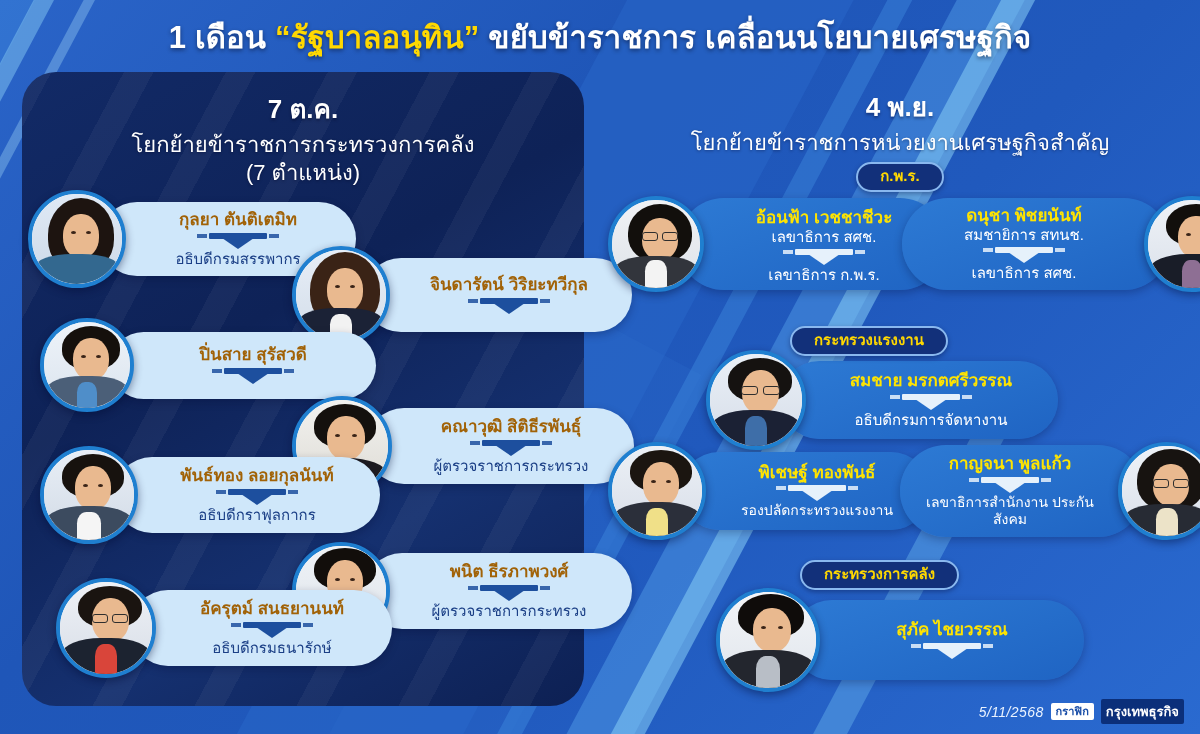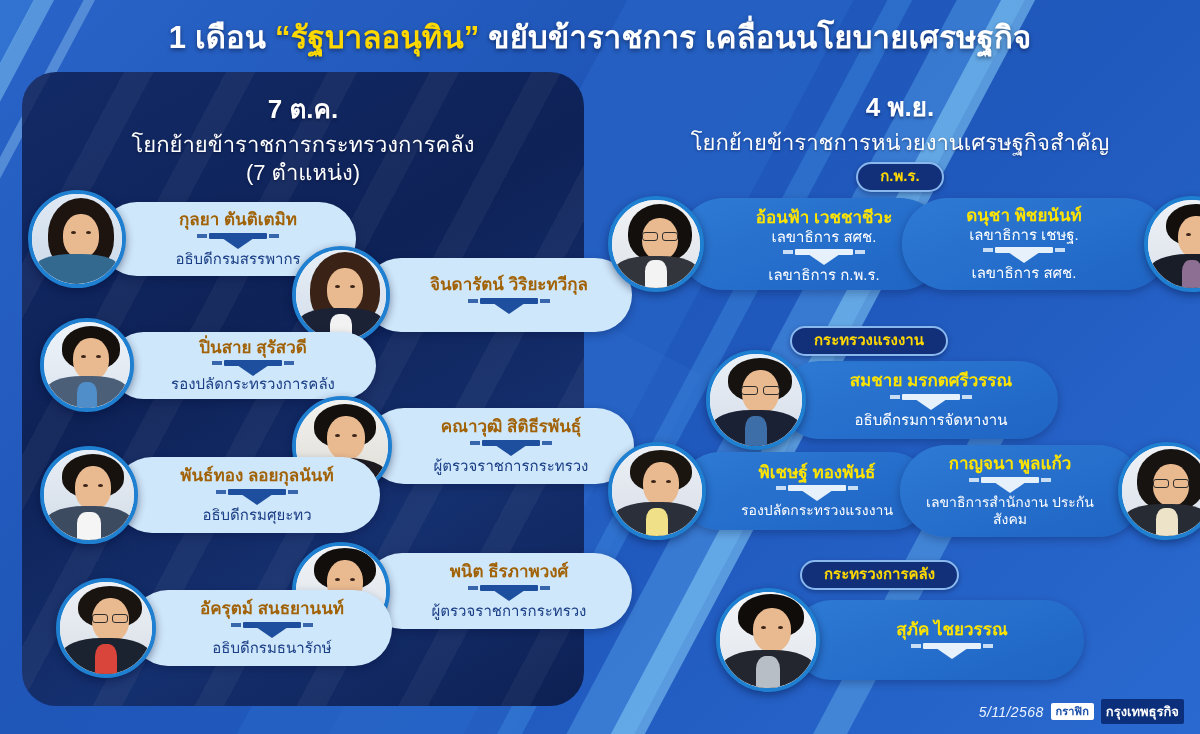--- a/index.html
+++ b/index.html
@@ -251,21 +251,20 @@
       </div>
     </div>
     <div class="bubble light" style="width:266px;height:67px;margin-left:-24px;padding:6px 12px 6px 32px;">
       <div class="nm">ปิ่นสาย สุรัสวดี</div>
       <div class="arrow">
           <span class="wing-l"></span>
           <span class="bar"></span>
           <span class="wing-r"></span>
           <span class="tri"></span>
         </div>
-      <div class="pos">รองปลัดกระทรวงการคลัง</div>
     </div>
   </div>
 
   <div class="card" style="left:292px; top:396px;">
     <div class="avatar" style="width:100px;height:100px;z-index:2;">
       <div class="face">
         <div class="bgfill" style="background:linear-gradient(#f2f2f0,#dedbd4)"></div>
         <div class="hair" style="left:18px;top:4px;width:62px;height:44px;background:#14100d"></div>
         <div class="skin" style="left:31px;top:16px;width:38px;height:44px"></div>
         <div class="eye" style="left:39px;top:34px"></div>
@@ -299,21 +298,21 @@
       </div>
     </div>
     <div class="bubble light" style="width:266px;height:76px;margin-left:-24px;padding:6px 12px 6px 32px;">
       <div class="nm">พันธ์ทอง ลอยกุลนันท์</div>
       <div class="arrow">
           <span class="wing-l"></span>
           <span class="bar"></span>
           <span class="wing-r"></span>
           <span class="tri"></span>
         </div>
-      <div class="pos">อธิบดีกรมศุยะทว</div>
+      <div class="pos">อธิบดีกราฟุลกากร</div>
     </div>
   </div>
 
   <div class="card" style="left:292px; top:542px;">
     <div class="avatar" style="width:98px;height:98px;z-index:2;">
       <div class="face">
         <div class="bgfill" style="background:linear-gradient(#f0f3f7,#dde3ea)"></div>
         <div class="hair" style="left:18px;top:2px;width:62px;height:42px;background:#120e0b"></div>
         <div class="skin" style="left:31px;top:14px;width:36px;height:44px"></div>
         <div class="eye" style="left:39px;top:32px"></div>
@@ -388,21 +387,21 @@
           <span class="wing-r"></span>
           <span class="tri"></span>
         </div>
       <div class="pos">เลขาธิการ ก.พ.ร.</div>
     </div>
   </div>
 
   <div class="card" style="left:902px; top:196px;">
     <div class="bubble blue" style="width:268px;height:92px;margin-right:-26px;padding:5px 34px 5px 10px;">
       <div class="nm">ดนุชา พิชยนันท์</div>
-      <div class="pos">เลขาธิการ เชษฐ.</div>
+      <div class="pos">สมชายิการ สทนช.</div>
       <div class="arrow">
           <span class="wing-l"></span>
           <span class="bar"></span>
           <span class="wing-r"></span>
           <span class="tri"></span>
         </div>
       <div class="pos">เลขาธิการ สศช.</div>
     </div>
     <div class="avatar" style="width:96px;height:96px;z-index:2;">
       <div class="face">

